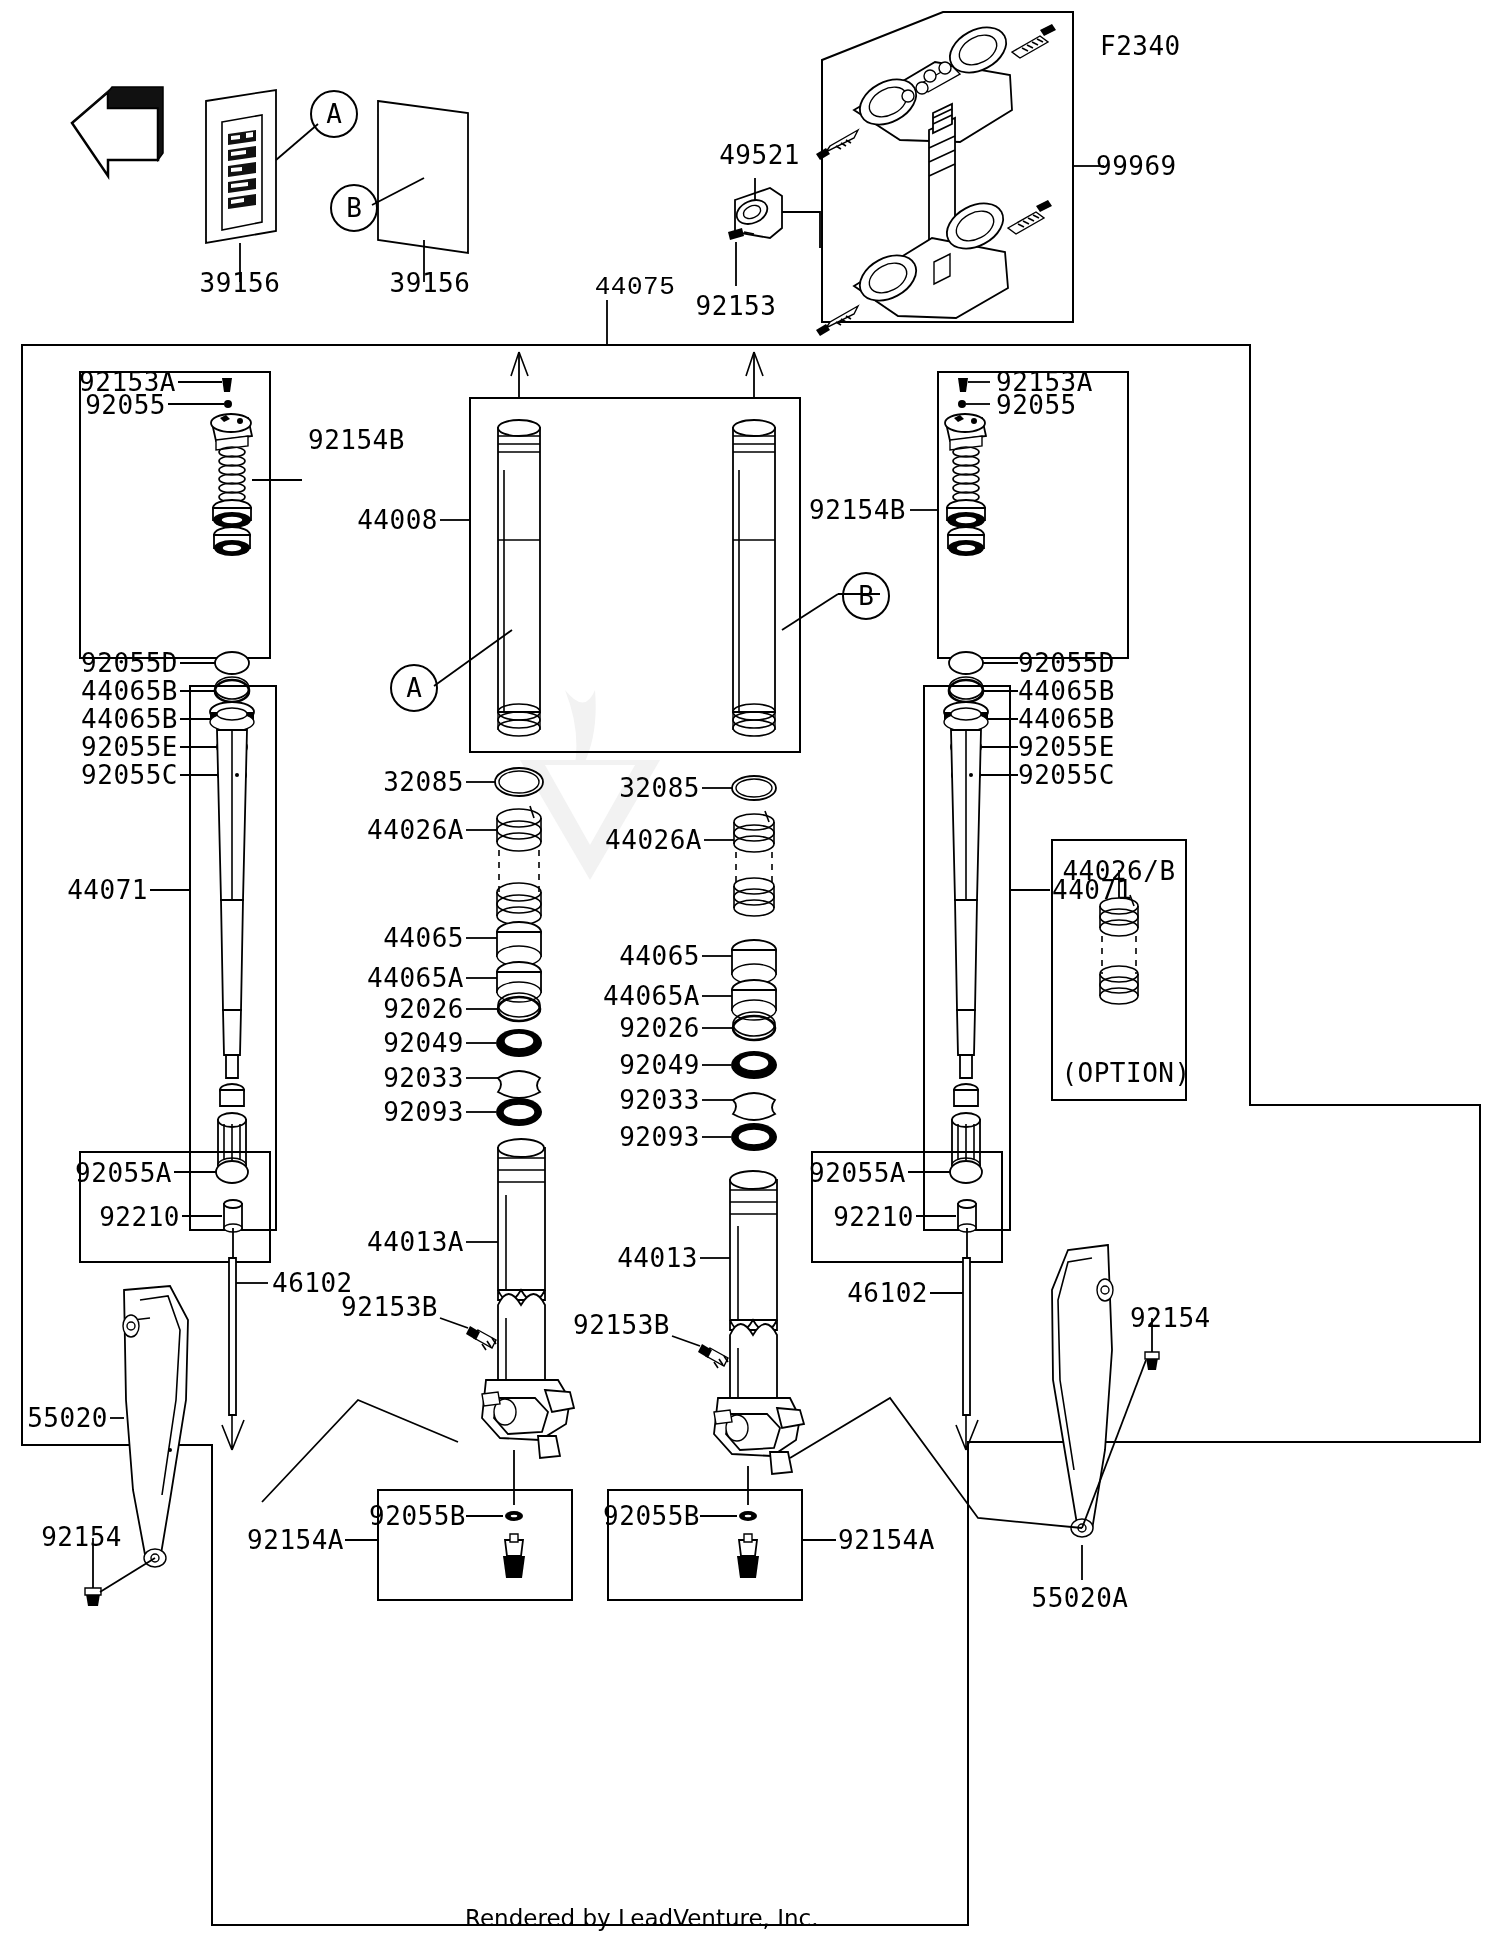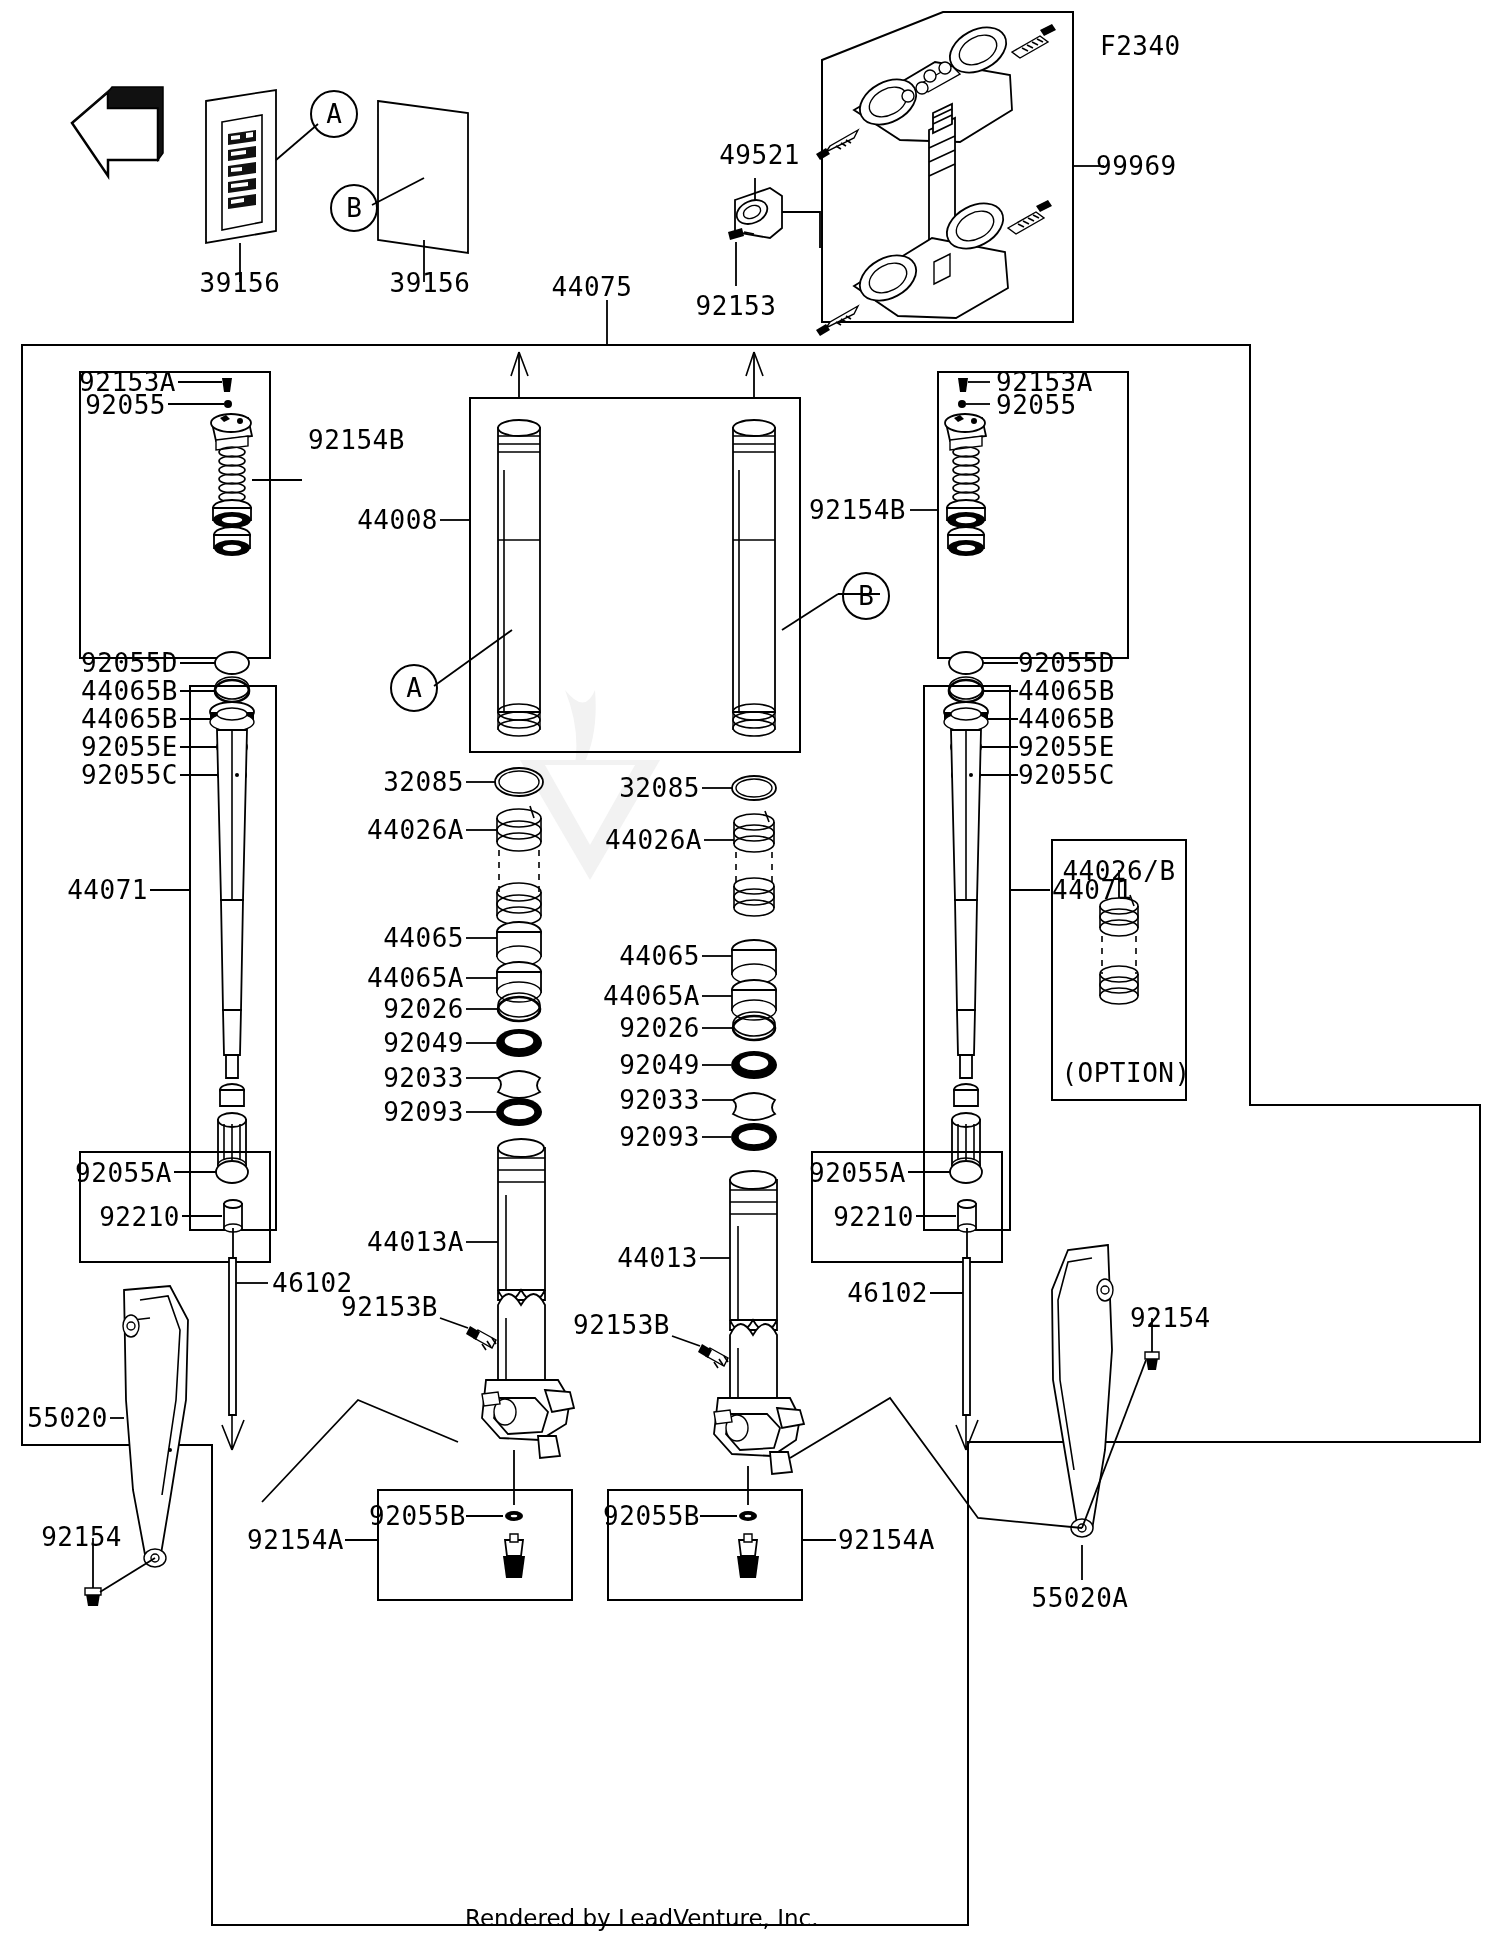--- a/index.html
+++ b/index.html
@@ -615,21 +615,21 @@
     <path class="ld" d="M880 594 L838 594"></path>
   </svg>
 
   <div class="bubble" style="left:310px;top:90px;">A</div>
   <div class="bubble" style="left:330px;top:184px;">B</div>
   <div class="bubble" style="left:390px;top:664px;">A</div>
   <div class="bubble" style="left:842px;top:572px;">B</div>
 
   <div class="lbl c" style="left:240px;top:270px;">39156</div>
   <div class="lbl c" style="left:430px;top:270px;">39156</div>
-  <div class="lbl c" style="left:592px;top:274px;">44075</div>
+  <div class="lbl c" style="left:635px;top:274px;font-family:Liberation Mono, monospace;">44075</div>
   <div class="lbl r" style="left:800px;top:142px;">49521</div>
   <div class="lbl c" style="left:736px;top:293px;">92153</div>
   <div class="lbl" style="left:1100px;top:33px;">F2340</div>
   <div class="lbl" style="left:1096px;top:153px;">99969</div>
 
   <div class="lbl r" style="left:176px;top:369px;">92153A</div>
   <div class="lbl r" style="left:166px;top:392px;">92055</div>
   <div class="lbl" style="left:308px;top:427px;">92154B</div>
   <div class="lbl r" style="left:178px;top:650px;">92055D</div>
   <div class="lbl r" style="left:178px;top:678px;">44065B</div>

